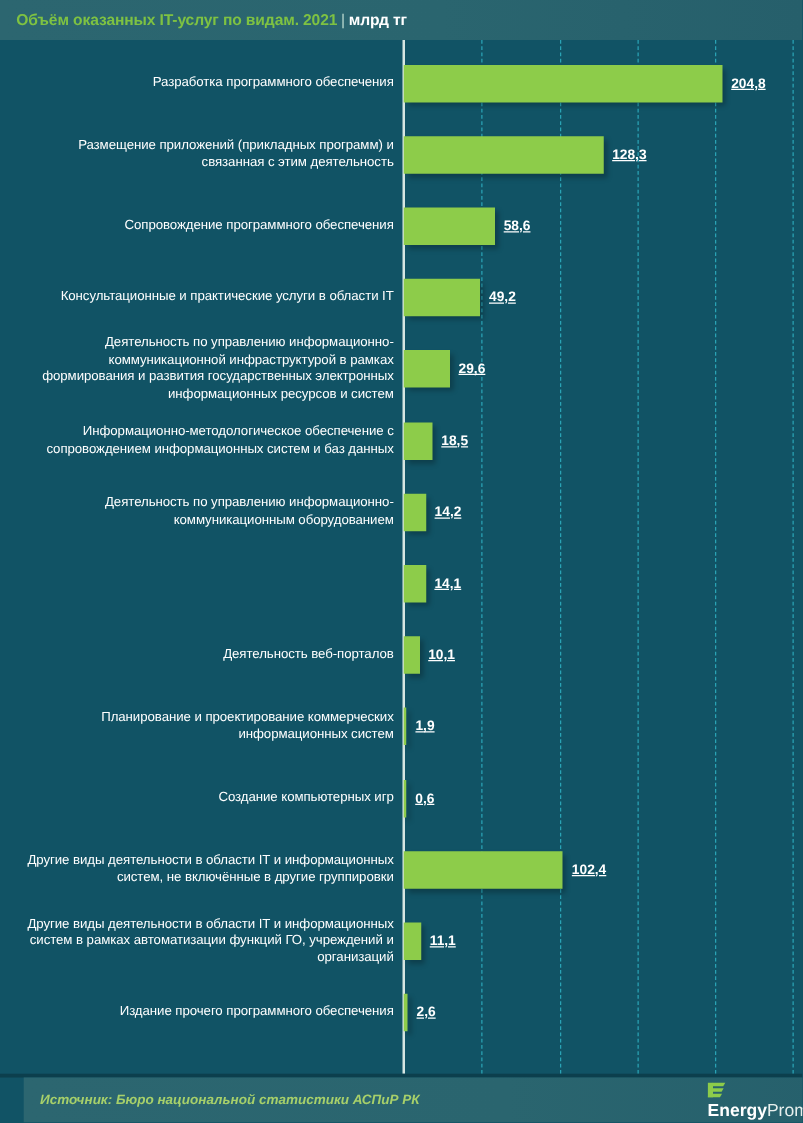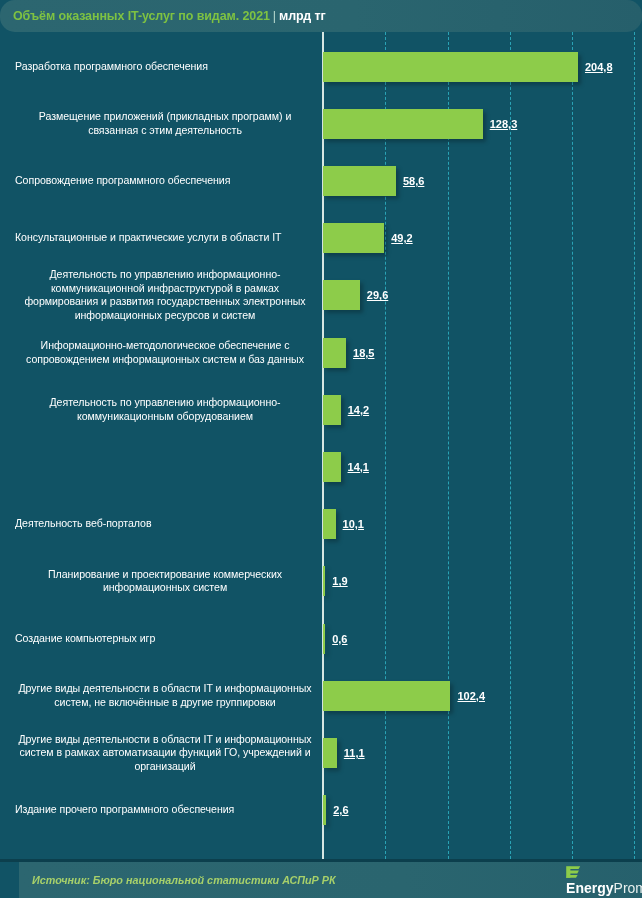--- a/index.html
+++ b/index.html
@@ -17,21 +17,20 @@
   }
 
   
   #header {
     position: absolute;
     left: 0; top: 0;
     width: 642px; height: 32px;
     background: linear-gradient(to right, #2c6670 0%, #2a656f 55%, #265f6b 100%);
     display: flex;
     align-items: center;
-    border-radius: 15px;
   }
   #header-title {
     margin-left: 13px;
     font-size: 12.5px;
     font-weight: bold;
     white-space: nowrap;
     letter-spacing: -0.1px;
   }
   .title-main { color: #7ec242; }
   .title-sep  { color: #b9d9cf; font-weight: normal; padding: 0 3px; }
@@ -69,27 +68,27 @@
     width: 642px;
     height: 57px;
     display: flex;
     align-items: center;
   }
 
   .row-label {
     position: absolute;
     right: 327px;
     width: 300px;
-    text-align: left;
+    text-align: right;
     color: #ffffff;
     font-size: 10.6px;
     line-height: 13.5px;
     letter-spacing: -0.05px;
   }
-  .row-label.multi { text-align: center; }
+  .row-label.multi { }
 
   .bar-wrap {
     position: absolute;
     left: 323px;
     height: 30px;
     display: flex;
     align-items: center;
   }
 
   .bar {

